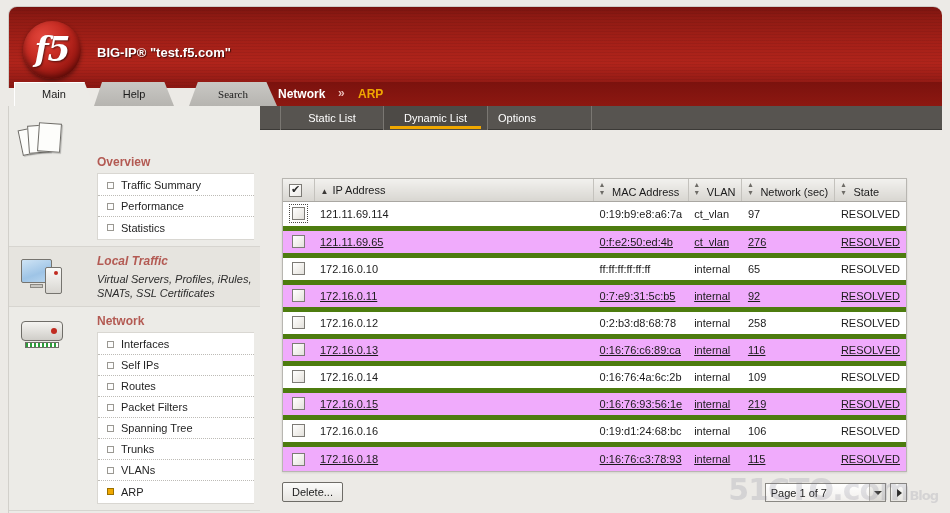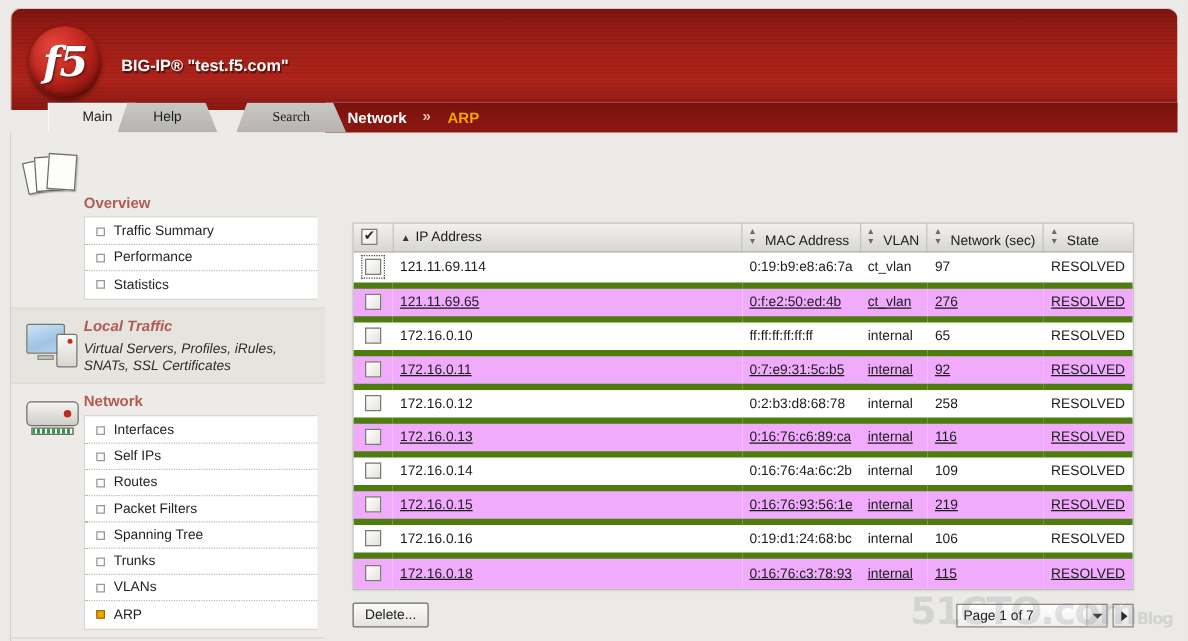--- a/index.html
+++ b/index.html
@@ -77,21 +77,20 @@
   }
   .mtab .skew {
     position:absolute; inset:0;
     border-top: 1px solid #ffffff;
     border-left: 1px solid #ffffff;
   }
   .mtab-main {
     left: 6px; width: 80px;
     background: #ecebe7;
     clip-path: polygon(0 0, 88% 0, 100% 100%, 0% 100%);
-    margin-left: 24px;
   }
   .mtab-help {
     left: 86px; width: 80px;
     background: linear-gradient(180deg,#c9c8c4 0%, #b6b4b0 100%);
     clip-path: polygon(10% 0, 88% 0, 100% 100%, 0% 100%);
   }
   .mtab-search {
     left: 181px; width: 88px;
     background: linear-gradient(180deg,#c9c8c4 0%, #b6b4b0 100%);
     clip-path: polygon(10% 0, 88% 0, 100% 100%, 0% 100%);
@@ -111,21 +110,21 @@
     position: relative;
     border-bottom: 1px solid #d7d5d0;
     padding: 6px 0 6px 0;
     background: #ecebe7;
   }
   .sb-section.alt { background: #e6e4df; font-style: italic; }
   .sb-ico {
     position: absolute; left: 10px; top: 8px;
     width: 48px; height: 42px;
   }
-  .sb-body { margin-left: 58px; padding-right: 6px; }
+  .sb-body { margin-left: 88px; padding-right: 6px; }
   .sb-head {
     color: #b35a53;
     font-weight: bold;
     font-size: 12px;
     margin: 1px 0 4px 0;
   }
   .sb-desc {
     font-size: 11px; color: #2c2c2c; line-height: 14px;
   }
   .sb-list {
@@ -496,20 +495,31 @@
   </div>
 
   <div class="content">
 
     <div class="crumbbar">
       <span class="crumb">Network</span>
       <span class="crumb-sep">»</span>
       <span class="crumb-cur">ARP</span>
     </div>
 
+    <div class="subtabs">
+      <div class="stab first" style="left:20px; width:104px;">
+        <span>Static List</span>
+      </div>
+      <div class="stab active" style="left:124px; width:104px;">
+        <span>Dynamic List</span>
+      </div>
+      <div class="stab" style="left:228px; width:104px; text-align:left; padding-left:10px;">
+        <span>Options</span>
+      </div>
+    </div>
 
     <div class="panel">
 
       <div class="tablewrap">
         <table class="grid">
           <thead>
             <tr>
               <th class="c-check">
                 <span class="cb checked"></span>
               </th>

